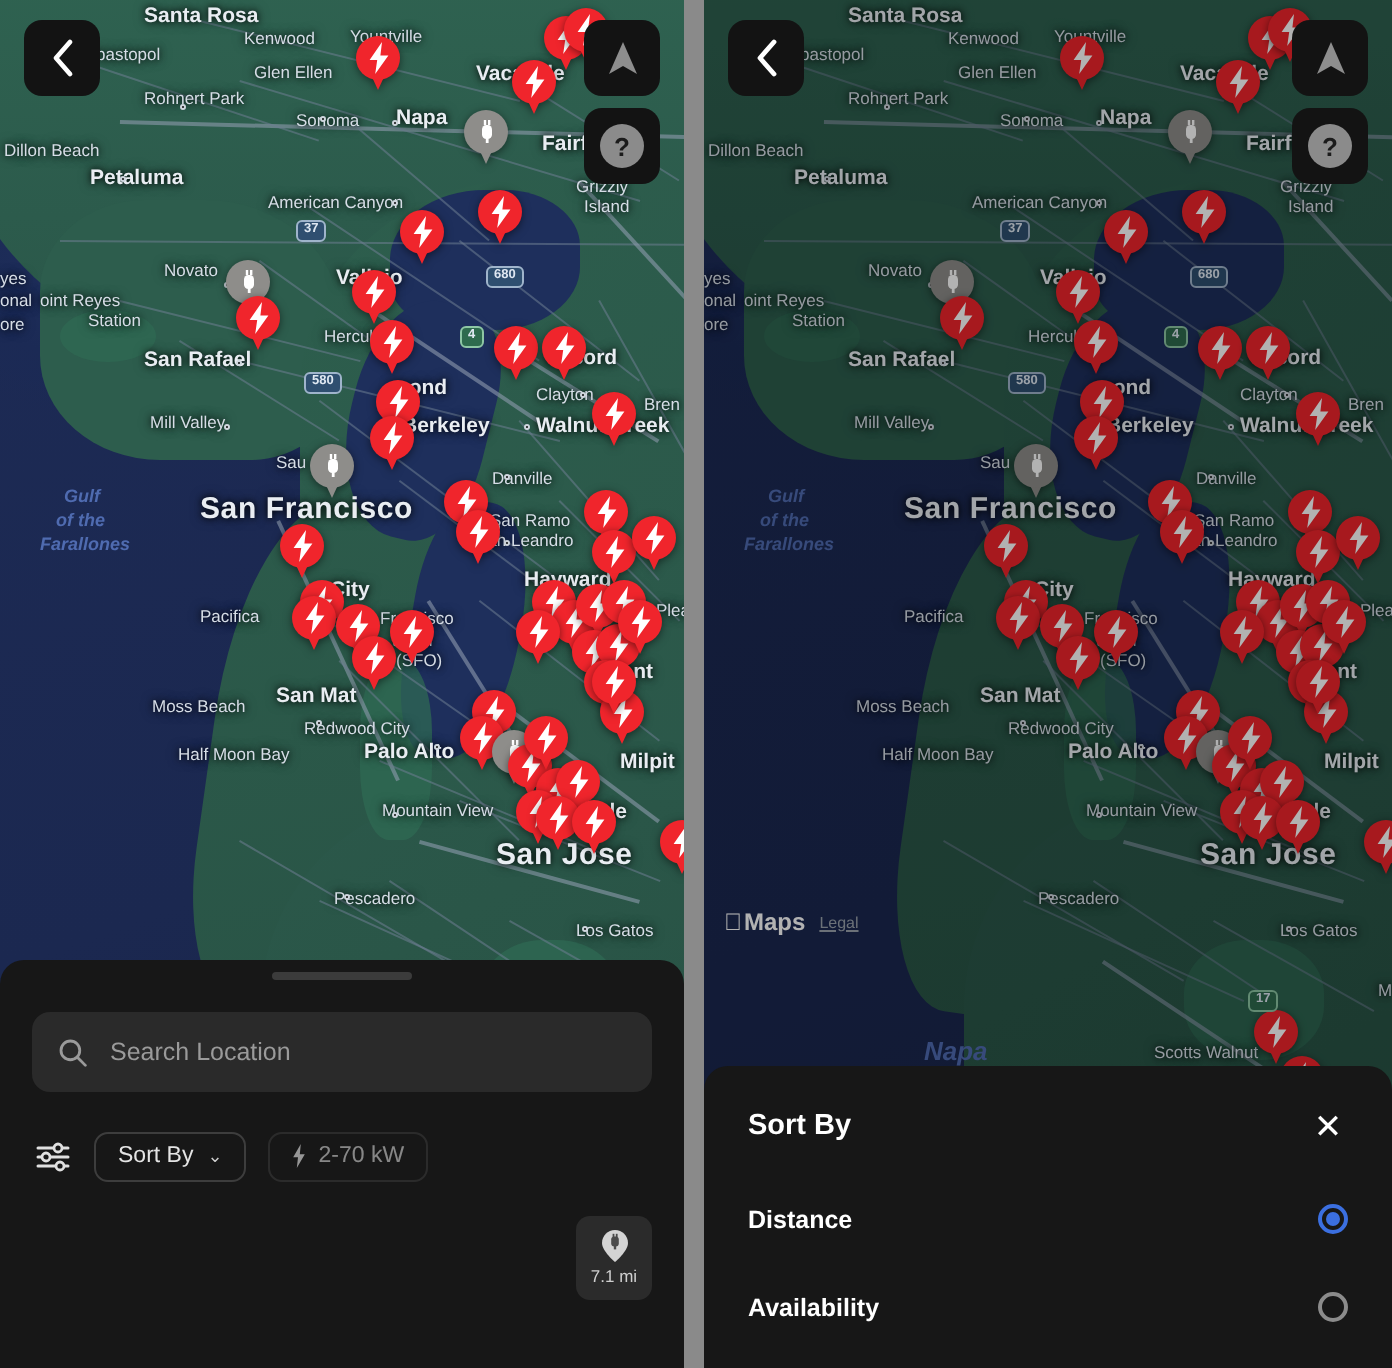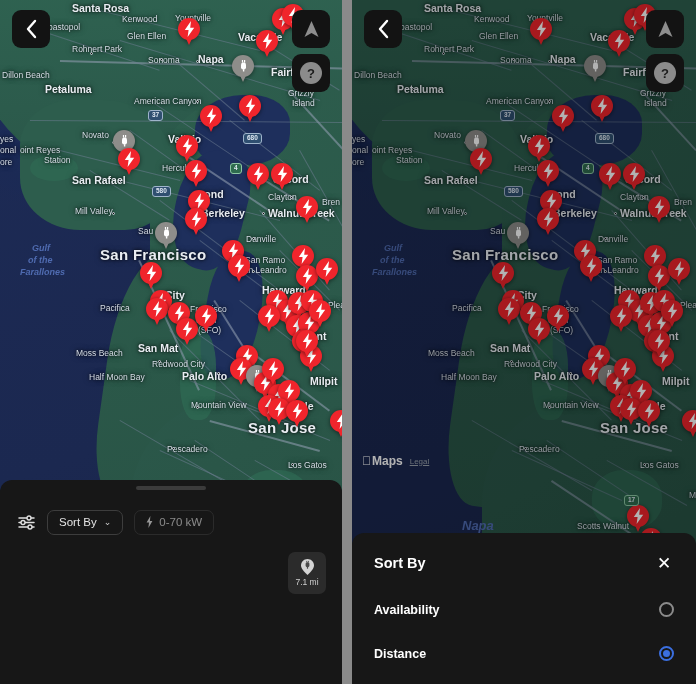--- a/index.html
+++ b/index.html
@@ -829,20 +829,27 @@
           </svg>
       </div>
       <div class="mapbtn btn-help">
         <span class="help-circle">?</span>
       </div>
     </div>
 
     <div class="sheet">
       <div class="grabber"></div>
 
+      <div class="searchbar">
+        <svg width="15" height="15" viewBox="0 0 16 16">
+            <circle cx="6.6" cy="6.6" r="5" stroke="#9a9a9a" stroke-width="1.5" fill="none"></circle>
+            <line x1="10.3" y1="10.3" x2="14.6" y2="14.6" stroke="#9a9a9a" stroke-width="1.5" stroke-linecap="round"></line>
+          </svg>
+        <span class="ph">Search Location</span>
+      </div>
 
       <div class="filters">
         <div class="filter-icon">
           <svg width="17" height="15" viewBox="0 0 17 15">
             <line x1="1" y1="3" x2="16" y2="3" stroke="#e0e0e0" stroke-width="1.5" stroke-linecap="round"></line>
             <line x1="1" y1="7.5" x2="16" y2="7.5" stroke="#e0e0e0" stroke-width="1.5" stroke-linecap="round"></line>
             <line x1="1" y1="12" x2="16" y2="12" stroke="#e0e0e0" stroke-width="1.5" stroke-linecap="round"></line>
             <circle cx="11" cy="3" r="2" fill="#171717" stroke="#e0e0e0" stroke-width="1.4"></circle>
             <circle cx="5" cy="7.5" r="2" fill="#171717" stroke="#e0e0e0" stroke-width="1.4"></circle>
             <circle cx="12" cy="12" r="2" fill="#171717" stroke="#e0e0e0" stroke-width="1.4"></circle>
@@ -854,21 +861,21 @@
           <span class="chev">⌄</span>
         </div>
 
 
         <div class="chip faded">
           <span class="bolts">
             <svg width="7" height="12" viewBox="0 0 7 12">
                 <path d="M4.4 0 L0.6 6.6 H3 L2.4 12 L6.4 5.1 H3.9 Z" fill="#fff"></path>
               </svg>
           </span>
-          <span>0-70 kW</span>
+          <span>2-70 kW</span>
         </div>
       </div>
 
       <div class="listitem">
         <div>
         </div>
         <div class="dist-badge">
           <svg width="13" height="16" viewBox="0 0 13 16">
             <path d="M6.5 0 C2.9 0 0 2.9 0 6.5 C0 10.6 6.5 16 6.5 16 C6.5 16 13 10.6 13 6.5 C13 2.9 10.1 0 6.5 0 Z" fill="#d4d4d4"></path>
             <rect x="4.6" y="3.2" width="3.8" height="5" rx="1.6" fill="#4a4a4a"></rect>
@@ -1536,22 +1543,22 @@
         <span class="help-circle">?</span>
       </div>
     </div>
 
     <div class="sortsheet">
       <div class="sort-head">
         <span class="sort-title">Sort By</span>
         <span class="close-x">✕</span>
       </div>
       <div class="sort-opt">
+        <span class="lbl">Distance</span>
+        <span class="radio on"></span>
+      </div>
+      <div class="sort-opt">
         <span class="lbl">Availability</span>
         <span class="radio"></span>
-      </div>
-      <div class="sort-opt">
-        <span class="lbl">Distance</span>
-        <span class="radio on"></span>
       </div>
     </div>
   </div>
 </div>
 
 </body></html>

